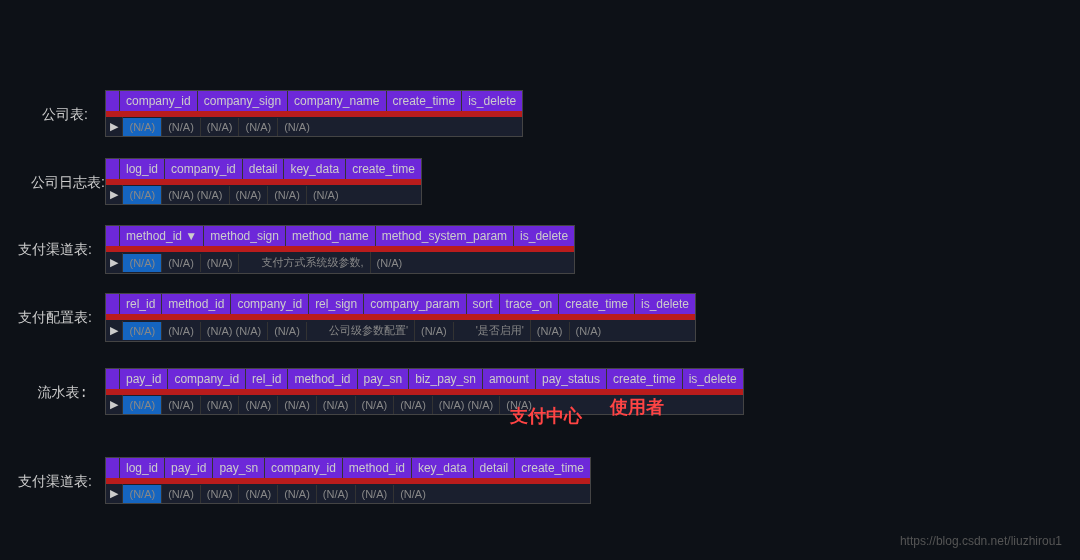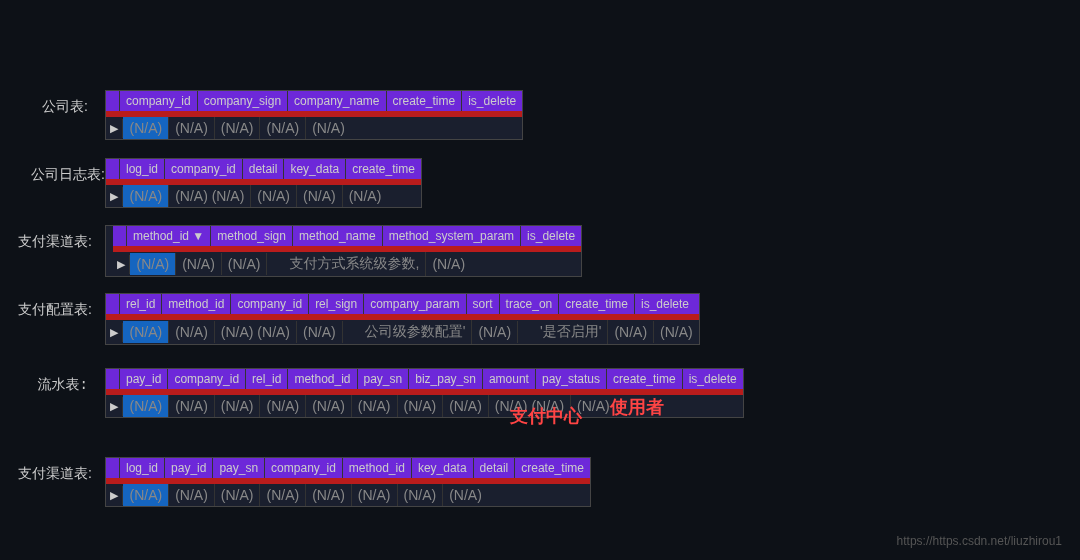--- a/index.html
+++ b/index.html
@@ -26,21 +26,21 @@
       left: 0; right: 0;
       text-align: center;
       font-size: 20px;
       font-weight: bold;
       color: #ff4444;
     }
     .section-label {
       color: #ccc;
       font-size: 14px;
       white-space: nowrap;
-      margin-top: 4px;
+      margin-top: 12px;
       min-width: 80px;
       text-align: right;
       padding-right: 10px;
     }
     .db-table {
       border: 1px solid #444;
       background: #1a1f2e;
       min-width: 100px;
     }
     .db-table .header-row {
@@ -57,21 +57,21 @@
     }
     .db-table .header-row .col-header:last-child {
       border-right: none;
     }
     .db-table .data-row {
       display: flex;
       align-items: center;
     }
     .db-table .data-row .col-cell {
       padding: 3px 6px;
-      font-size: 14px;
+      font-size: 11px;
       color: #888;
       border-right: 1px solid #333;
       white-space: nowrap;
     }
     .db-table .data-row .col-cell:last-child {
       border-right: none;
     }
     .col-cell.highlighted {
       background: #1565c0;
       color: #fff;
@@ -140,21 +140,21 @@
       <div class="data-row">
         <div class="arrow-cell">▶</div>
         <div class="col-cell highlighted">(N/A)</div>
         <div class="col-cell">(N/A) (N/A)</div>
         <div class="col-cell">(N/A)</div>
         <div class="col-cell">(N/A)</div>
         <div class="col-cell">(N/A)</div>
       </div>
     </div>
     <div class="section-label" style="position: absolute; top: 229px; left: 18px; text-align: right;">支付渠道表:</div>
-    <div class="db-table" style="position: absolute; top: 225px; left: 105px; padding-left: 7px;">
+    <div class="db-table" style="position: absolute; top: 225px; left: 105px;">
       <div class="header-row">
         <div class="col-header" style="padding: 3px 4px; min-width: 14px;"></div>
         <div class="col-header">method_id ▼</div>
         <div class="col-header">method_sign</div>
         <div class="col-header">method_name</div>
         <div class="col-header">method_system_param</div>
         <div class="col-header">is_delete</div>
       </div>
       <div class="data-row">
         <div class="arrow-cell">▶</div>
@@ -243,13 +243,13 @@
         <div class="col-cell">(N/A)</div>
         <div class="col-cell">(N/A)</div>
         <div class="col-cell">(N/A)</div>
         <div class="col-cell">(N/A)</div>
       </div>
     </div>
     <div class="center-red" style="position: absolute; top: 395px; left: 510px; margin-top: 9px;">支付中心</div>
     <div class="center-red" style="position: absolute; top: 395px; left: 610px;">使用者</div>
   </div>
 
-<div class="watermark">https://https.csdn.net/liuzhirou1</div>
+<div class="watermark">https://blog.csdn.net/liuzhirou1</div>
 
 </body></html>

